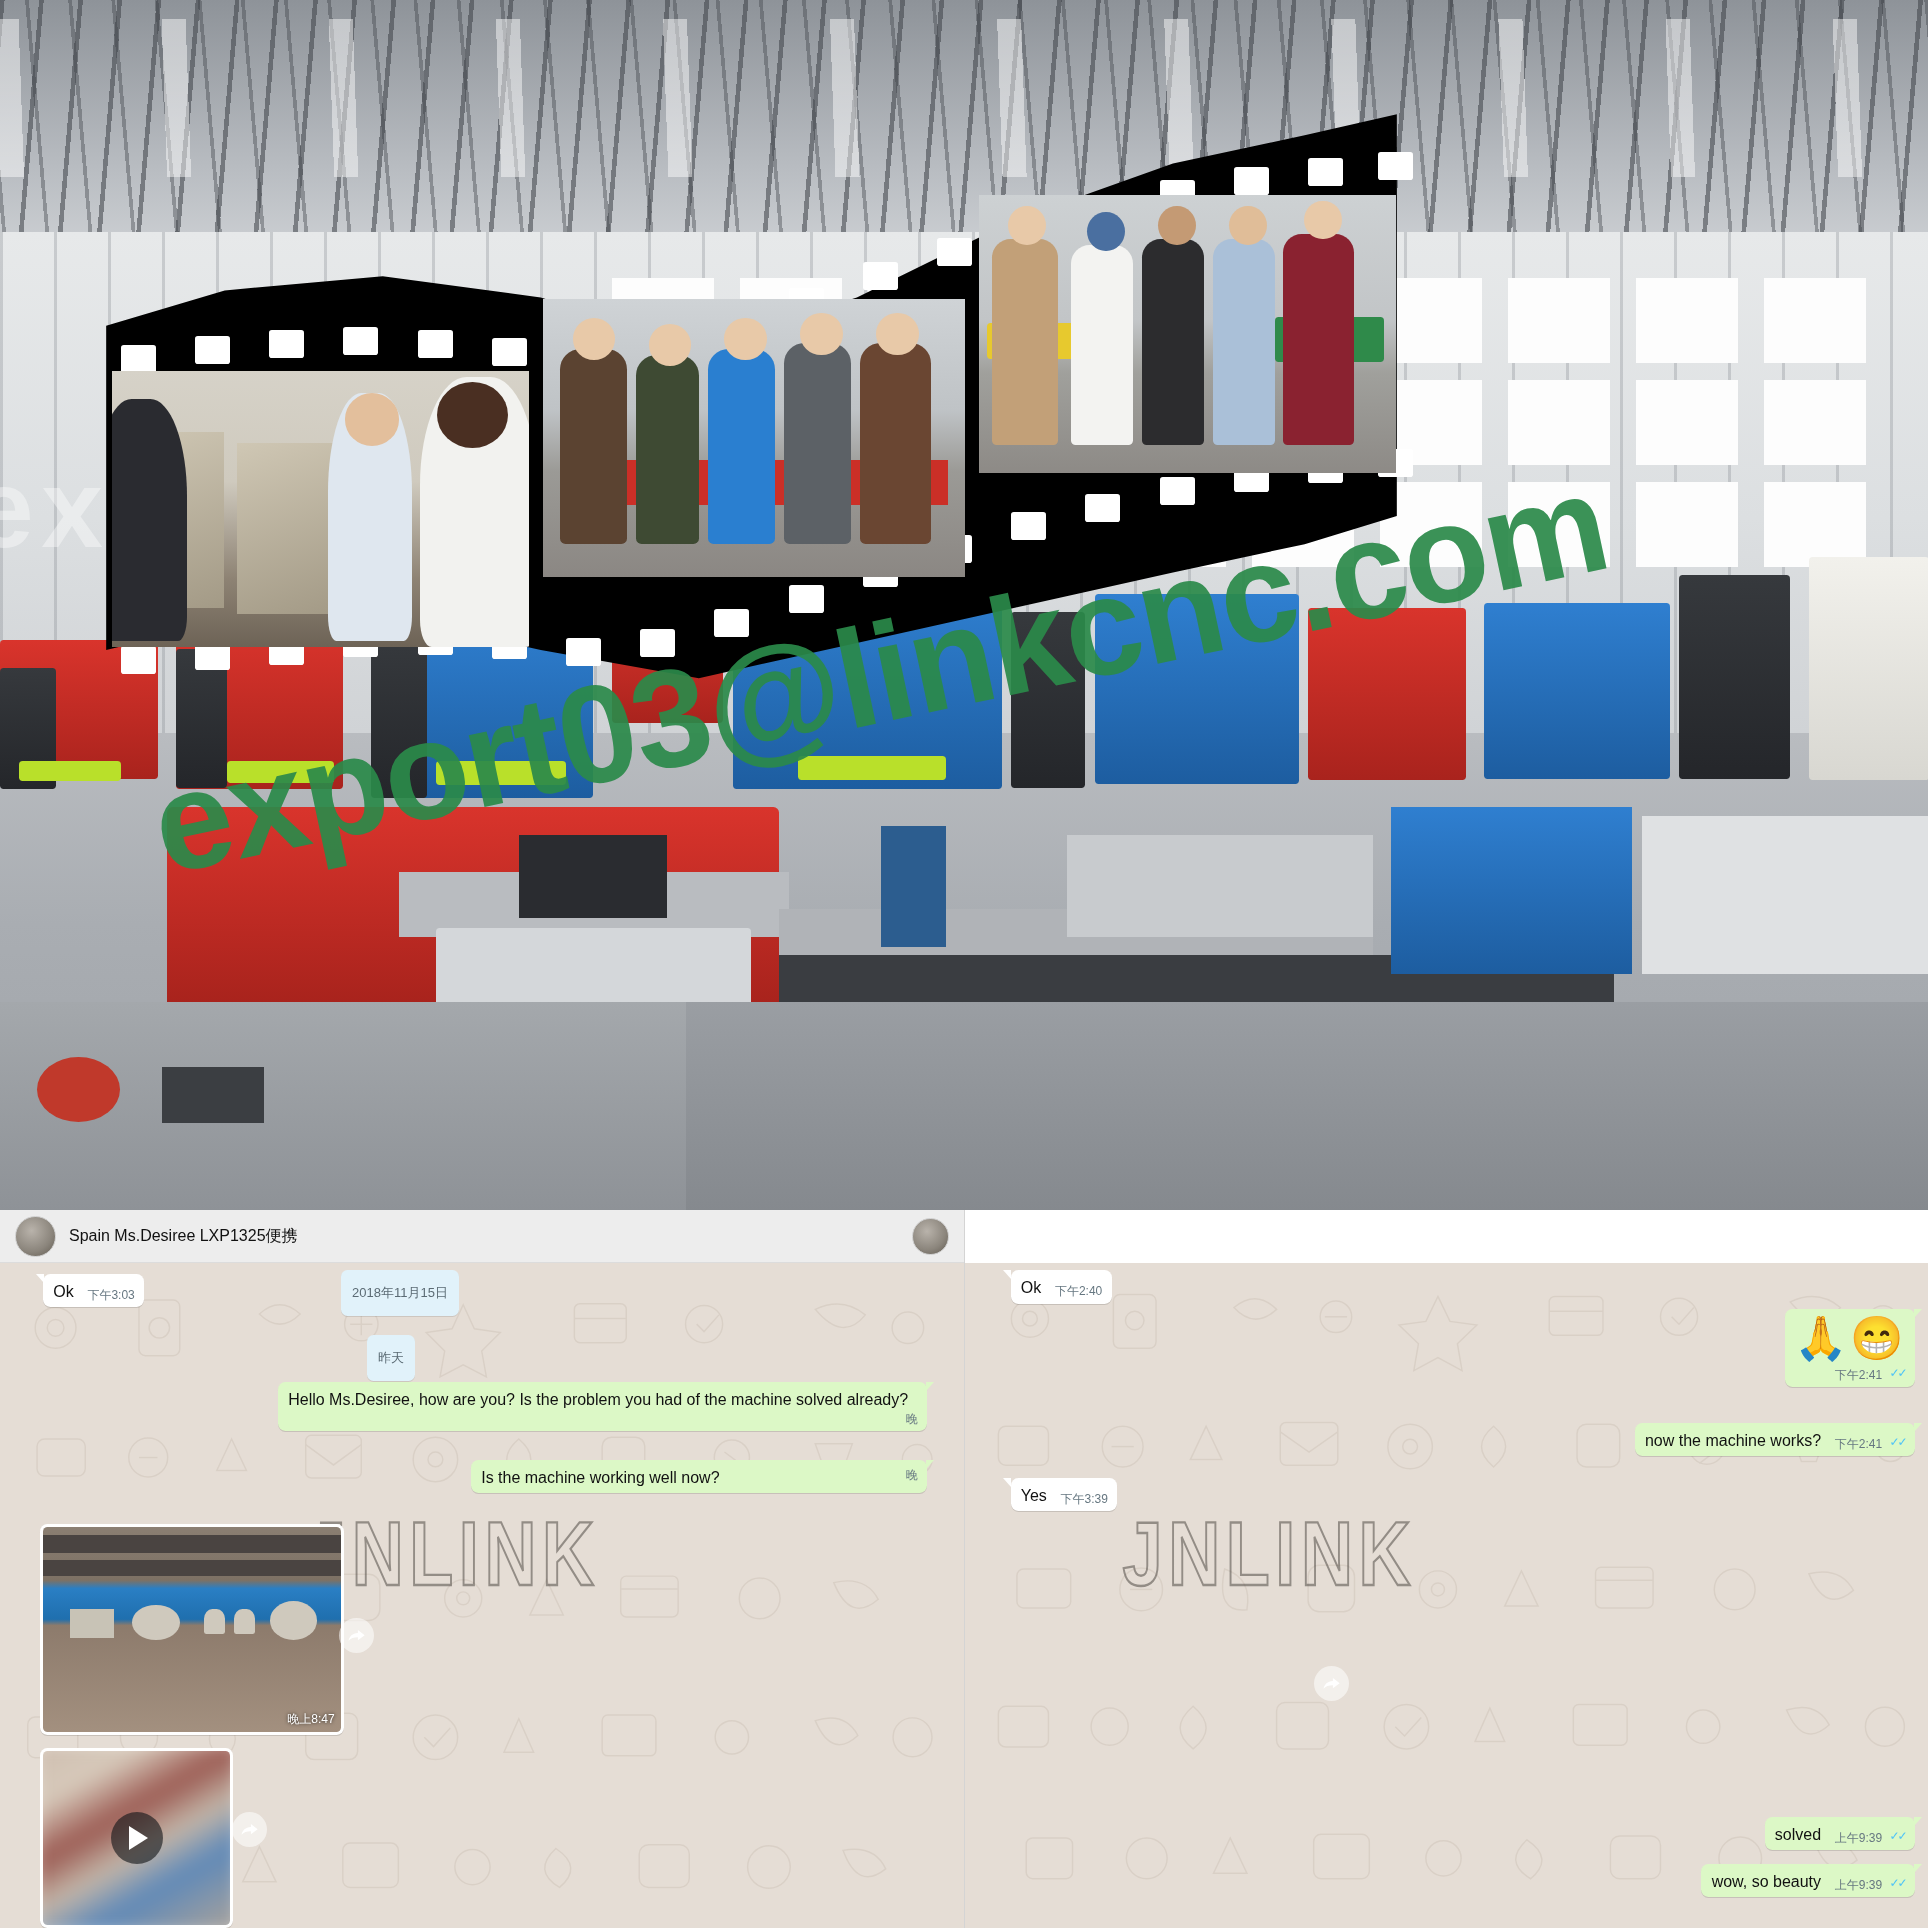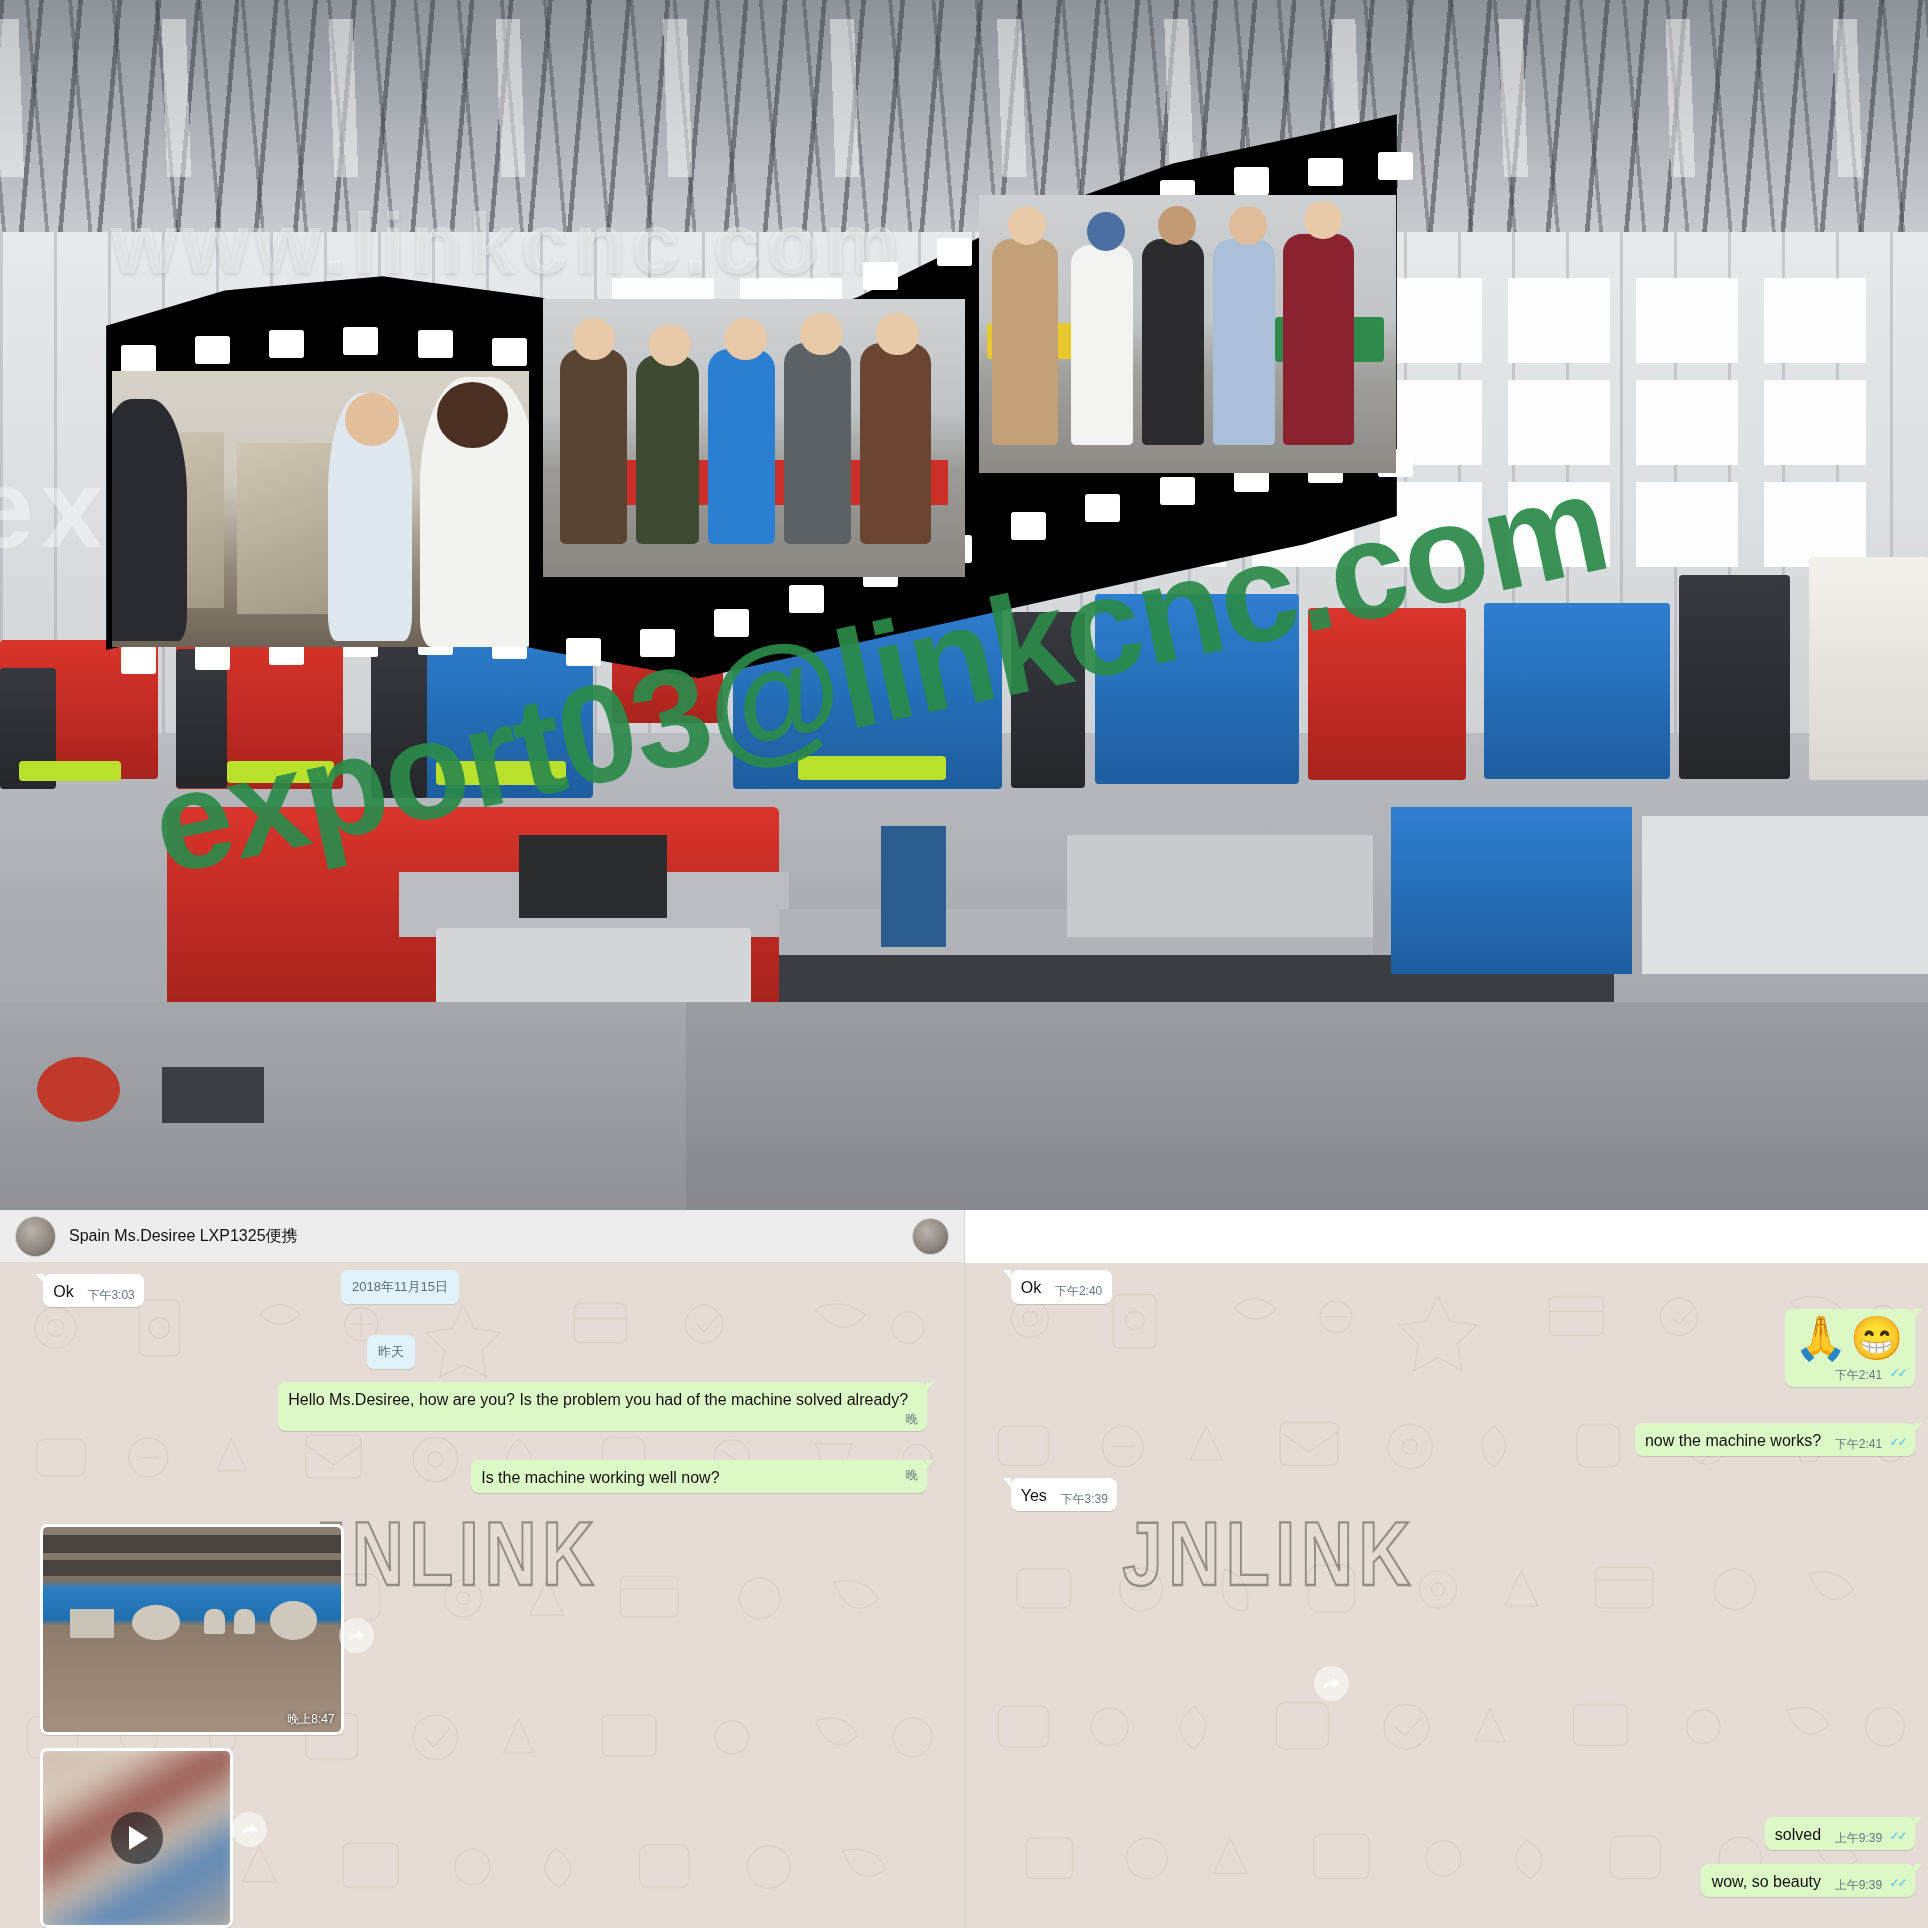--- a/index.html
+++ b/index.html
@@ -193,21 +193,21 @@
   }
   .bubble.out::after{
     content:""; position:absolute; right:-7.4px; top:0;
     border-width:0 0 9.3px 8.3px; border-style:solid;
     border-color: transparent transparent transparent #dcf8c6;
   }
 
   .datechip {
     position:absolute;
     background:#e1f2fa; color:#5b6b74; font-size:13px;
-    padding:8px 11px; border-radius:6.5px;
+    padding:14px 11px; border-radius:6.5px;
     box-shadow:0 0.9px 0.5px rgba(0,0,0,.1);
   }
 
   .media {
     position:absolute; background:#fff; border-radius:7.4px; padding:2.8px;
     box-shadow:0 0.9px 0.5px rgba(0,0,0,.13); overflow:hidden;
   }
   .media .inner { position:relative; width:100%; height:100%; overflow:hidden; border-radius:4.6px; }
   .media .stamp {
     position:absolute; right:6.5px; bottom:4.6px;
@@ -302,21 +302,20 @@
     <div class="mach blue" style="left:733px; top:594px; width:269px; height:195px;"></div>
     <div class="mach lime" style="left:798px; top:756px; width:148px; height:24px;"></div>
     <div class="mach dark" style="left:1011px;top:612px; width:74px;  height:176px;"></div>
     <div class="mach blue" style="left:1095px;top:594px; width:204px; height:190px;"></div>
     <div class="mach red" style="left:1308px;top:608px; width:158px; height:172px;"></div>
     <div class="mach blue" style="left:1484px;top:603px; width:186px; height:176px;"></div>
     <div class="mach dark" style="left:1679px;top:575px; width:111px; height:204px;"></div>
     <div class="mach cream" style="left:1809px;top:557px; width:120px; height:223px;"></div>
   </div>
 
-  <div class="wm-site">www.linkcnc.com</div>
   <div class="wm-site2">export03@linkcnc.com</div>
 
   <div>
     <div class="bigmach" style="left:167px; top:807px; width:612px; height:241px; background:linear-gradient(180deg,#d9342c 0%,#9d1f19 100%); border-radius:5.6px;"></div>
     <div class="bigmach" style="left:399px; top:872px; width:390px; height:65px; background:#b9bcc0;"></div>
     <div class="bigmach" style="left:436px; top:928px; width:315px; height:111px; background:#d4d7da; border-radius:3.7px;"></div>
     <div class="bigmach" style="left:519px; top:835px; width:148px; height:83px; background:#2a2c30;"></div>
     <div class="bigmach" style="left:779px; top:909px; width:594px; height:111px; background:#b0b3b7;"></div>
     <div class="bigmach" style="left:779px; top:955px; width:835px; height:56px; background:#3a3d41;"></div>
     <div class="bigmach" style="left:881px; top:826px; width:65px;  height:121px; background:#2c5d8f;"></div>

